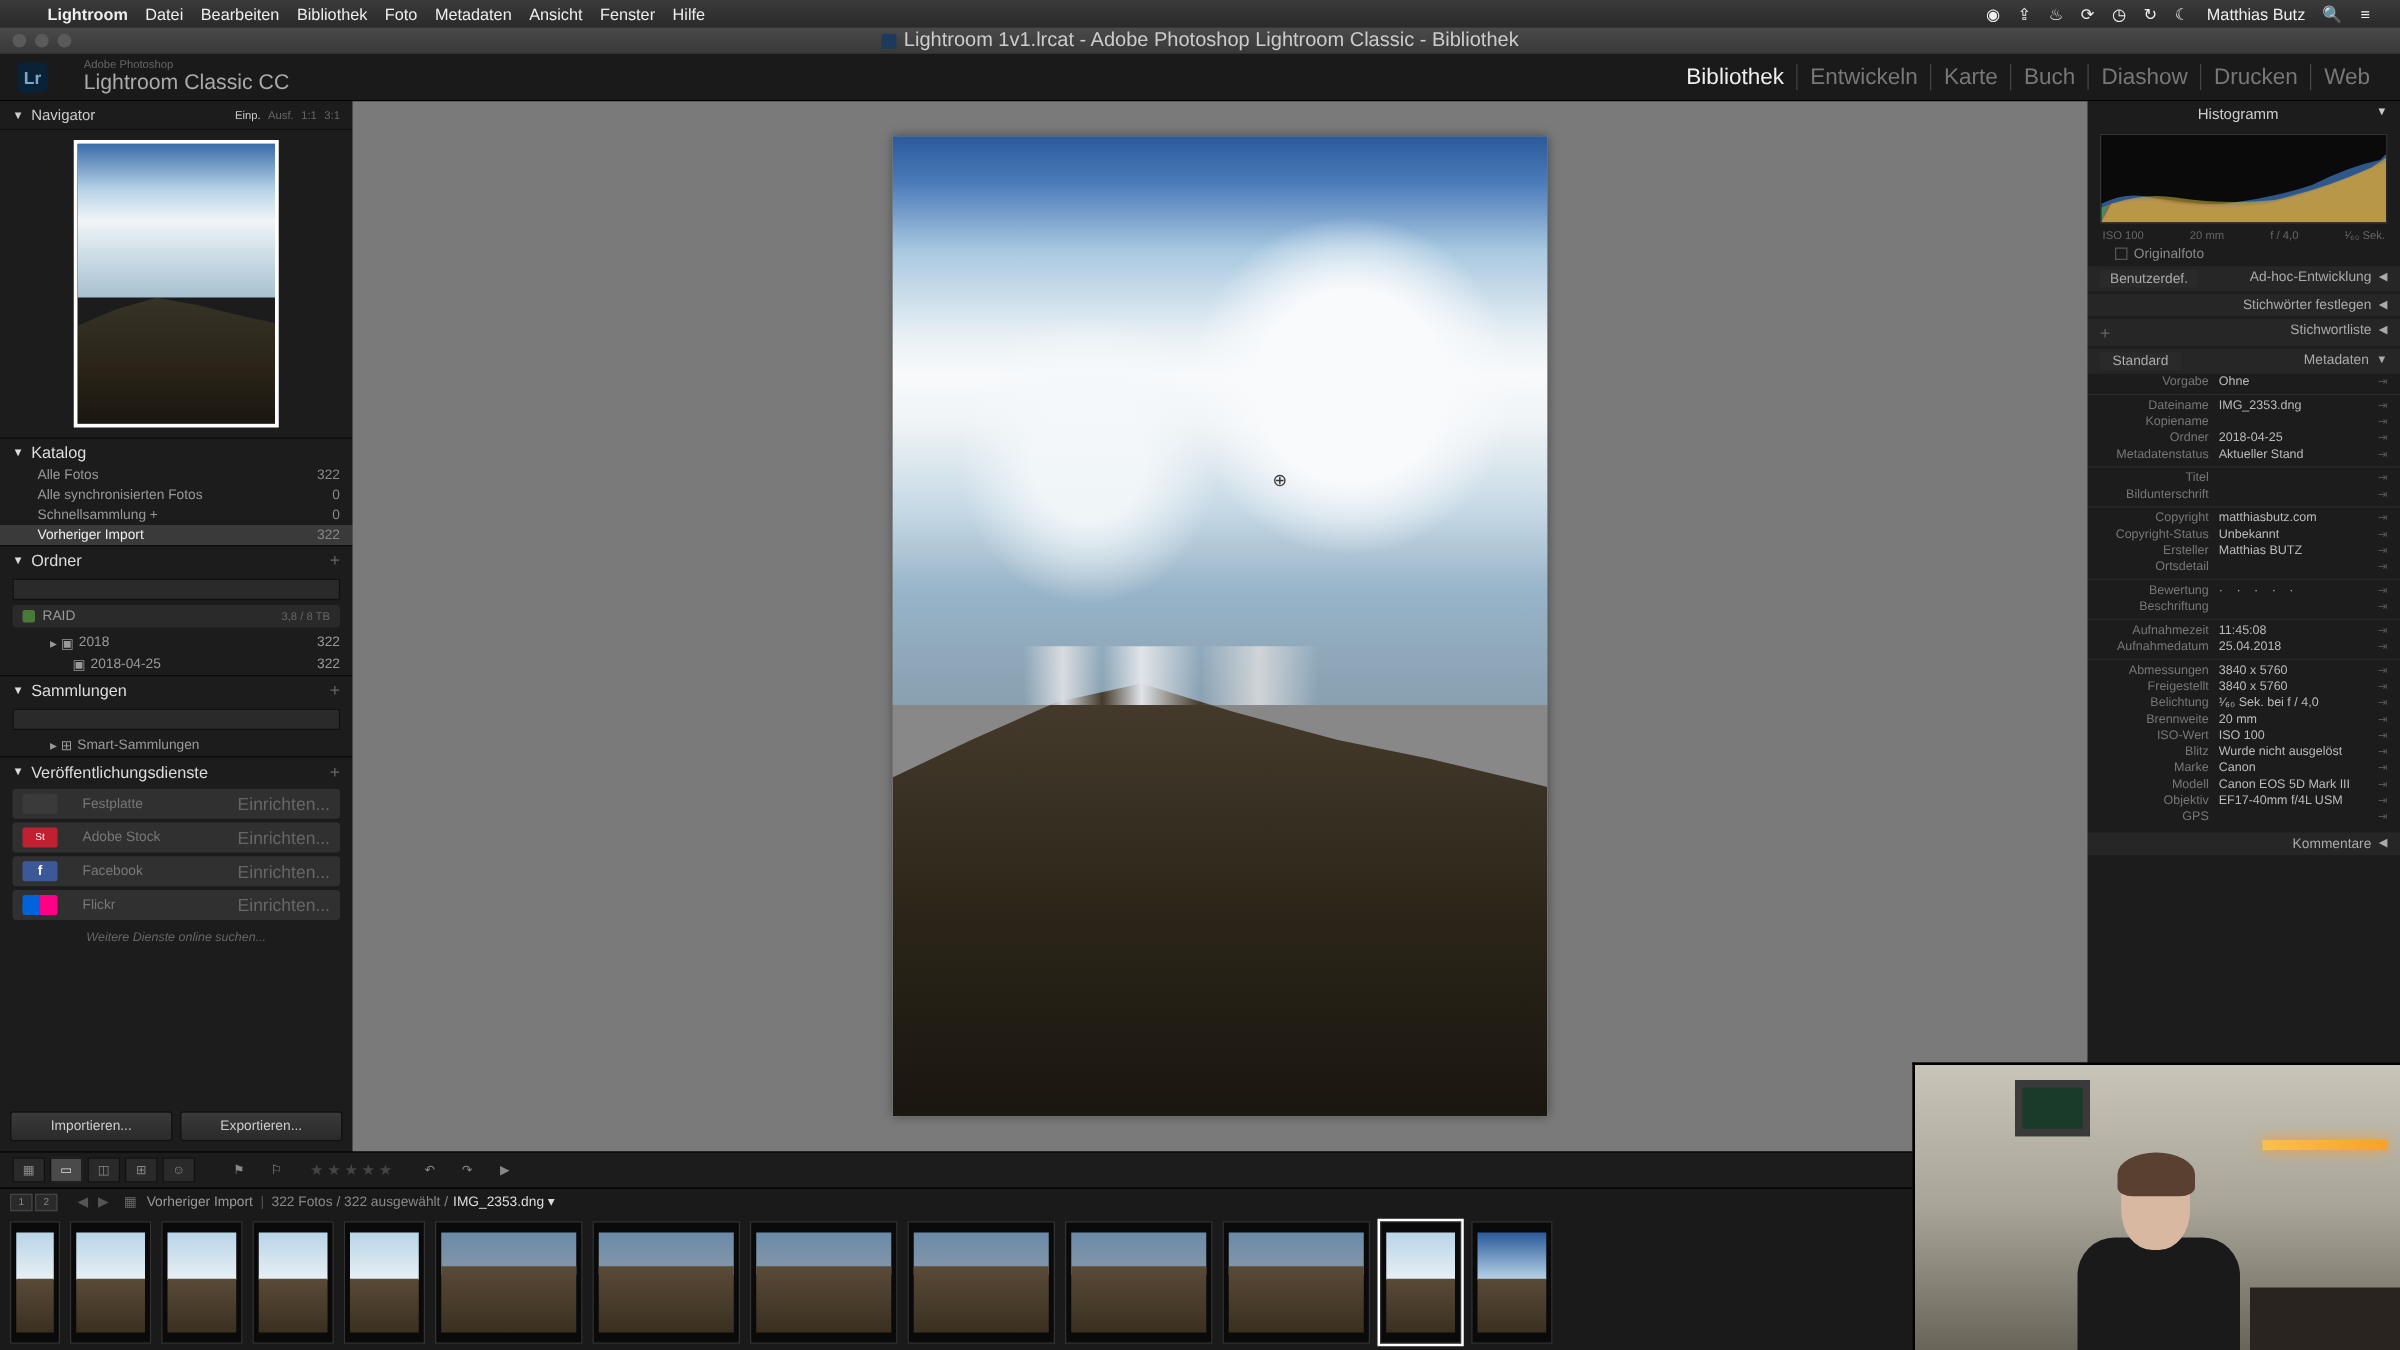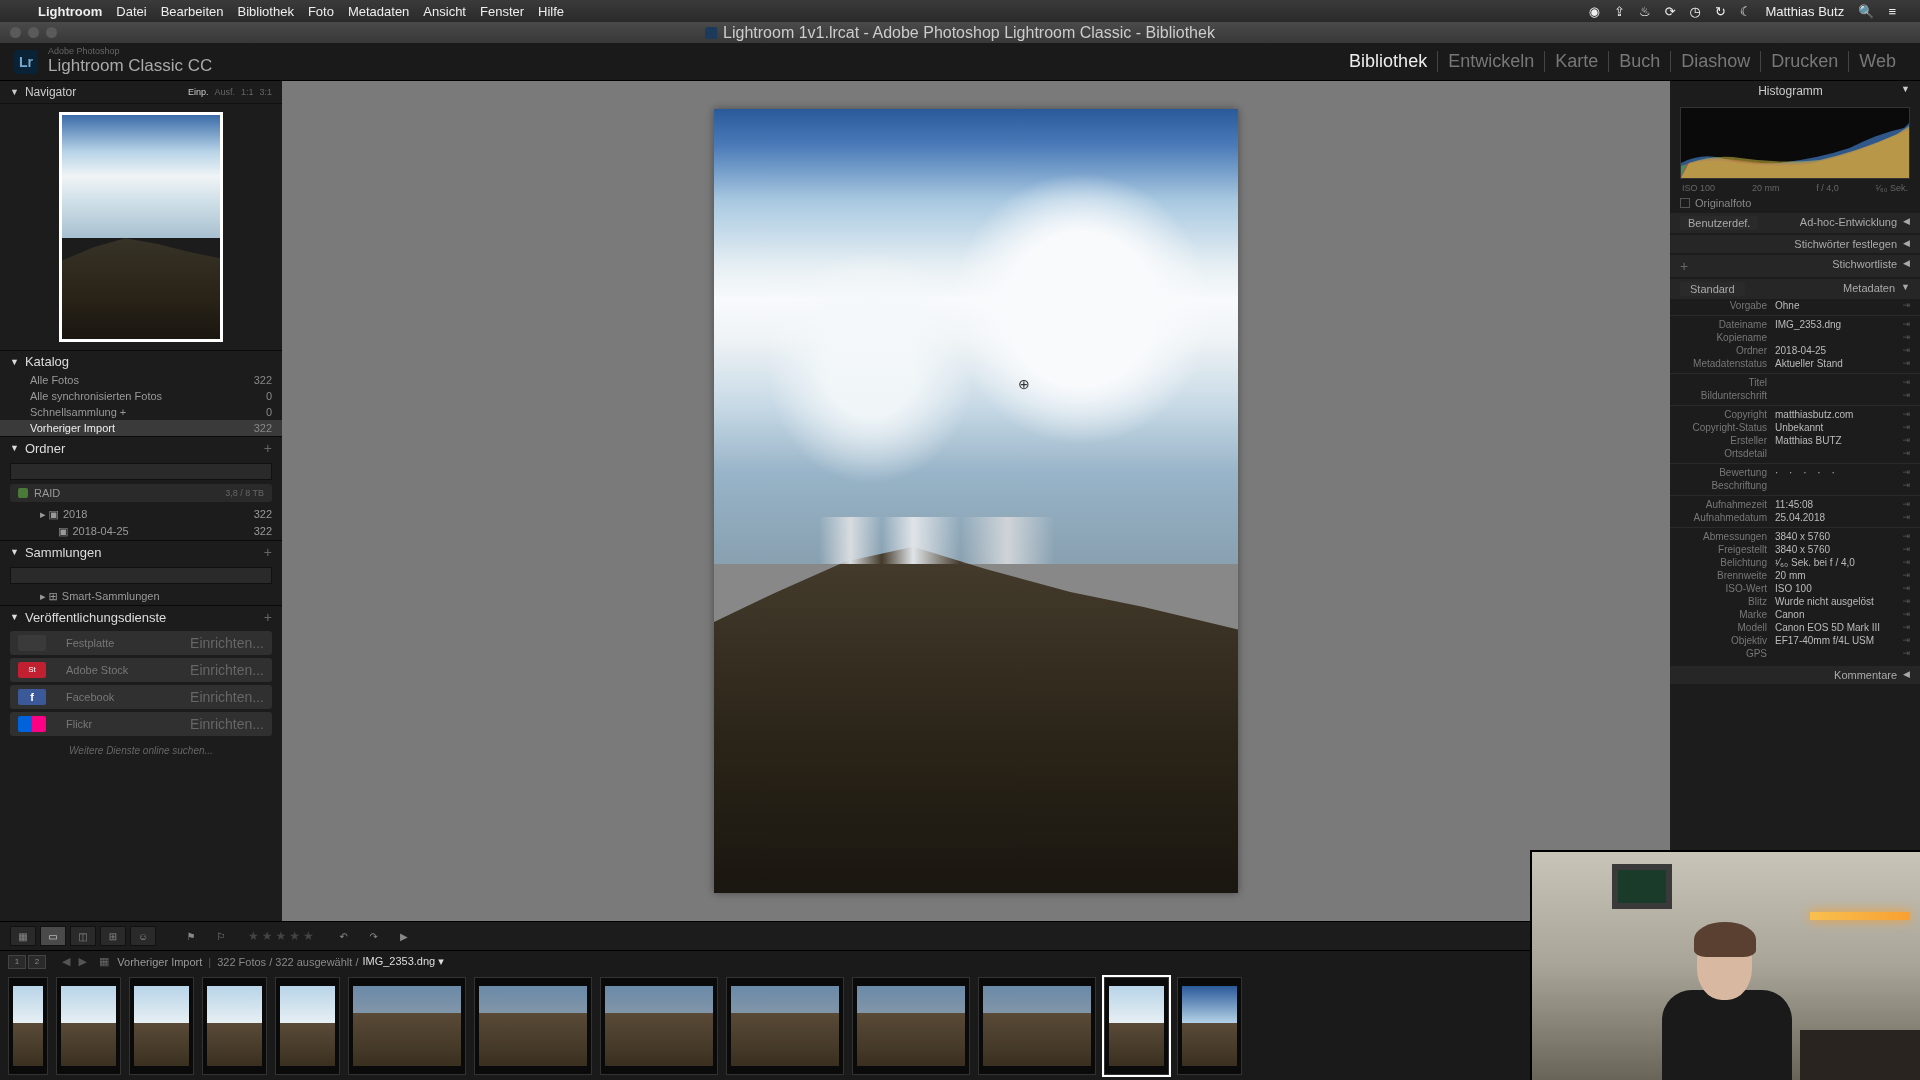--- a/index.html
+++ b/index.html
@@ -15,21 +15,21 @@
 
 
 .window-title { height:21px; background:linear-gradient(#4a4a4a,#383838); display:flex; align-items:center; font-size:16px; color:#ccc; position:relative; }
 .window-title .traffic { display:flex; gap:7px; padding-left:10px; }
 .window-title .traffic span { width:11px; height:11px; border-radius:50%; display:block; }
 .window-title .traffic .r{background:#5a5a5a;} .window-title .traffic .y{background:#5a5a5a;} .window-title .traffic .g{background:#5a5a5a;}
 .window-title .title { position:absolute; left:50%; transform:translateX(-50%); display:flex; align-items:center; gap:6px;}
 .window-title .title .lr-doc{ width:12px;height:12px;background:#1b3a5c;border-radius:2px;}
 
 
-.identity { height:38px; background:#1a1a1a; display:flex; align-items:center; padding:0 14px; border-bottom:1px solid #000;}
+.identity { height:38px; background:#1a1a1a; display:flex; align-items:center; padding:0 14px; border-bottom:1px solid #000;gap:19px;}
 .identity .logo { width:24px; height:24px; background:#0a2236; color:#7aa8cc; font-weight:bold; font-size:14px; display:flex; align-items:center; justify-content:center; border-radius:4px; margin-right:10px;}
 .identity .product { color:#888; font-size:12px;}
 .identity .product .top{font-size:9px; color:#666; display:block; line-height:9px;}
 .identity .modules { margin-left:auto; display:flex; gap:0; font-size:18px;}
 .identity .modules span { padding:0 10px; color:#777; border-right:1px solid #444; cursor:pointer;}
 .identity .modules span.active{ color:#eee;}
 .identity .modules span:last-child{border:none;}
 
 
 .main { display:flex; height: calc(1080px - 22px - 21px - 38px - 29px - 130px); }
@@ -74,21 +74,21 @@
 .photo .snow{position:absolute;top:52%;left:20%;width:60%;height:6%;background:linear-gradient(90deg,transparent 0%,#d8dce0 10%,transparent 20%,#e0e4e8 30%,transparent 45%,#d0d4d8 60%,transparent 75%);}
 .photo .cursor{position:absolute;top:34%;left:58%;font-size:14px;color:#333;}
 
 
 .right-panel { width:250px; background:#1c1c1c; display:flex; flex-direction:column;}
 .rp-header { padding:3px 10px; font-size:12px; color:#ccc; display:flex; background:#1c1c1c;}
 .rp-header .tri{margin-left:auto;font-size:9px;}
 .histogram { margin:6px 10px 2px; height:72px; background:#0a0a0a; border:1px solid #333; position:relative; overflow:hidden;}
 .histogram svg{width:100%;height:100%;}
 .histo-info{display:flex;justify-content:space-between;padding:2px 12px;font-size:9px;color:#666;}
-.rp-row{ padding:2px 10px; font-size:11px; color:#888; display:flex; align-items:center;}
+.rp-row{ padding:2px 10px; font-size:11px; color:#888; display:flex; align-items:center;margin-left:12px;}
 .rp-section-bar{ background:#262626; padding:3px 10px; font-size:11px; color:#aaa; display:flex; margin-top:2px;}
 .rp-section-bar .name{margin-left:auto;}
 .rp-section-bar .tri{margin-left:6px;font-size:9px;}
 .meta-row{ display:flex; padding:1px 10px; font-size:10px; }
 .meta-row .k{ width:95px; text-align:right; color:#777; padding-right:8px;}
 .meta-row .v{ flex:1; color:#bbb;}
 .meta-row .arrow{color:#555;font-size:9px;margin-left:4px;}
 .meta-row.sep{border-top:1px solid #2a2a2a;margin-top:3px;padding-top:3px;}
 .rating-dots{letter-spacing:4px;color:#555;}
 
@@ -288,20 +288,24 @@
           <span class="setup">Einrichten...</span>
         </div>
       <div class="pub-row">
           <span class="icon" style="background:linear-gradient(90deg,#0063dc 50%,#ff0084 50%);"></span>
           <span>Flickr</span>
           <span class="setup">Einrichten...</span>
         </div>
       <div class="more-services">Weitere Dienste online suchen...</div>
     </div>
 
+    <div class="left-buttons">
+      <button>Importieren...</button>
+      <button>Exportieren...</button>
+    </div>
   </div>
 
   <div class="center">
     <div class="photo">
       <div class="sky"></div>
       <div class="cloud1"></div>
       <div class="cloud2"></div>
       <div class="mtn"></div>
       <div class="snow"></div>
       <span class="cursor">⊕</span>

